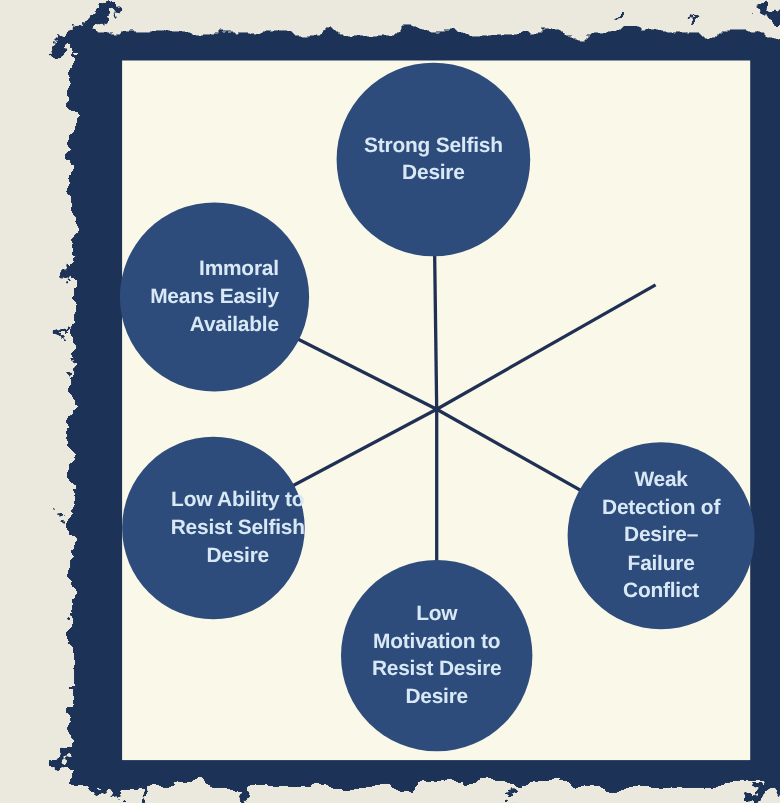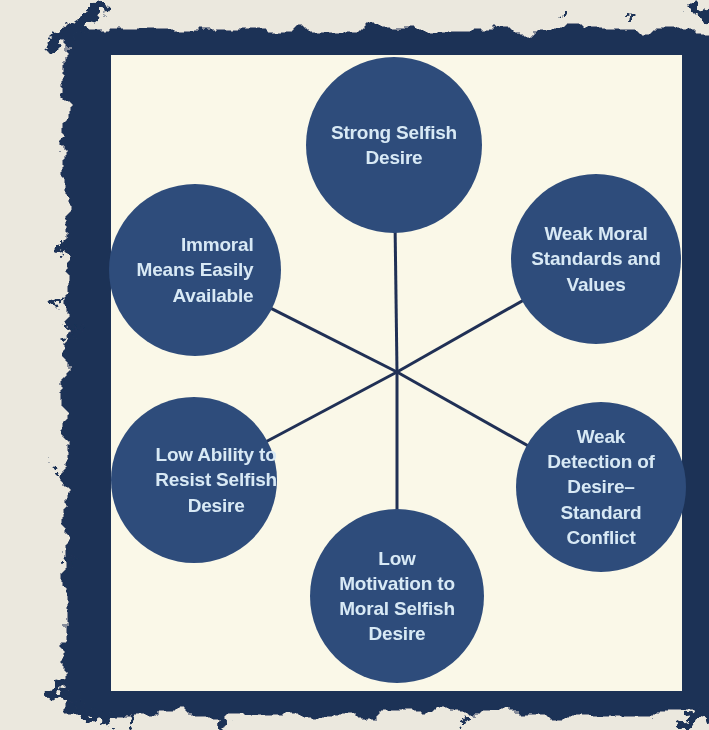--- a/index.html
+++ b/index.html
@@ -104,38 +104,33 @@
       <line x1="353" y1="372" x2="150" y2="480"></line>
       <line x1="353" y1="372" x2="151" y2="270"></line>
     </g>
   </svg>
 
   <div class="node strong">
     <span class="label">Strong Selfish
 Desire</span>
   </div>
 
-  <div class="node weak-moral">
-    <span class="label">Weak Moral
-Standards and
-Values</span>
-  </div>
 
   <div class="node weak-detect">
     <span class="label">Weak
 Detection of
 Desire–
-Standard
+Failure
 Conflict</span>
   </div>
 
   <div class="node low-motive">
     <span class="label">Low
 Motivation to
-Moral Selfish
+Resist Desire
 Desire</span>
   </div>
 
   <div class="node low-ability">
     <span class="label">Low Ability to
 Resist Selfish
 Desire</span>
   </div>
 
   <div class="node immoral">

